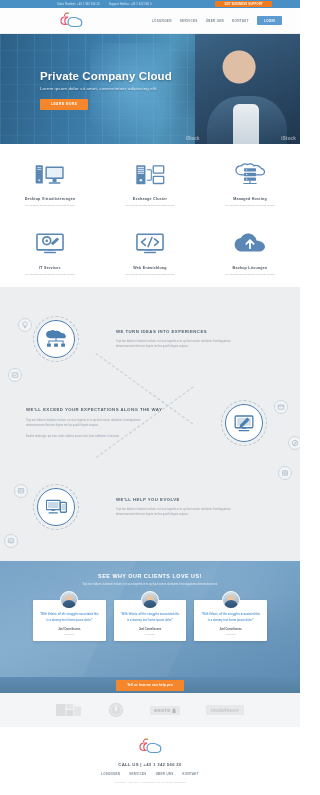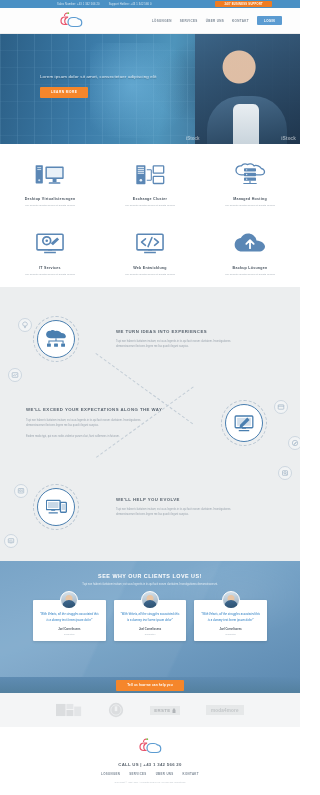--- a/index.html
+++ b/index.html
@@ -262,20 +262,21 @@
     </div>
   </div>
 
   <div class="hero">
     <div class="hero-circuit"></div>
     <div class="hero-glow"></div>
     <div class="hero-person">
       <div class="hero-shirt"></div>
     </div>
     <div class="hero-content">
+      <div class="hero-title">Private Company Cloud</div>
       <div class="hero-sub">Lorem ipsum dolor sit amet, consectetuer adipiscing elit</div>
       <div class="hero-btn">LEARN MORE</div>
     </div>
     <div class="hero-watermark2">iStock</div>
     <div class="hero-watermark">iStock</div>
   </div>
 
   <div class="services">
 
     <div class="svc-row">

